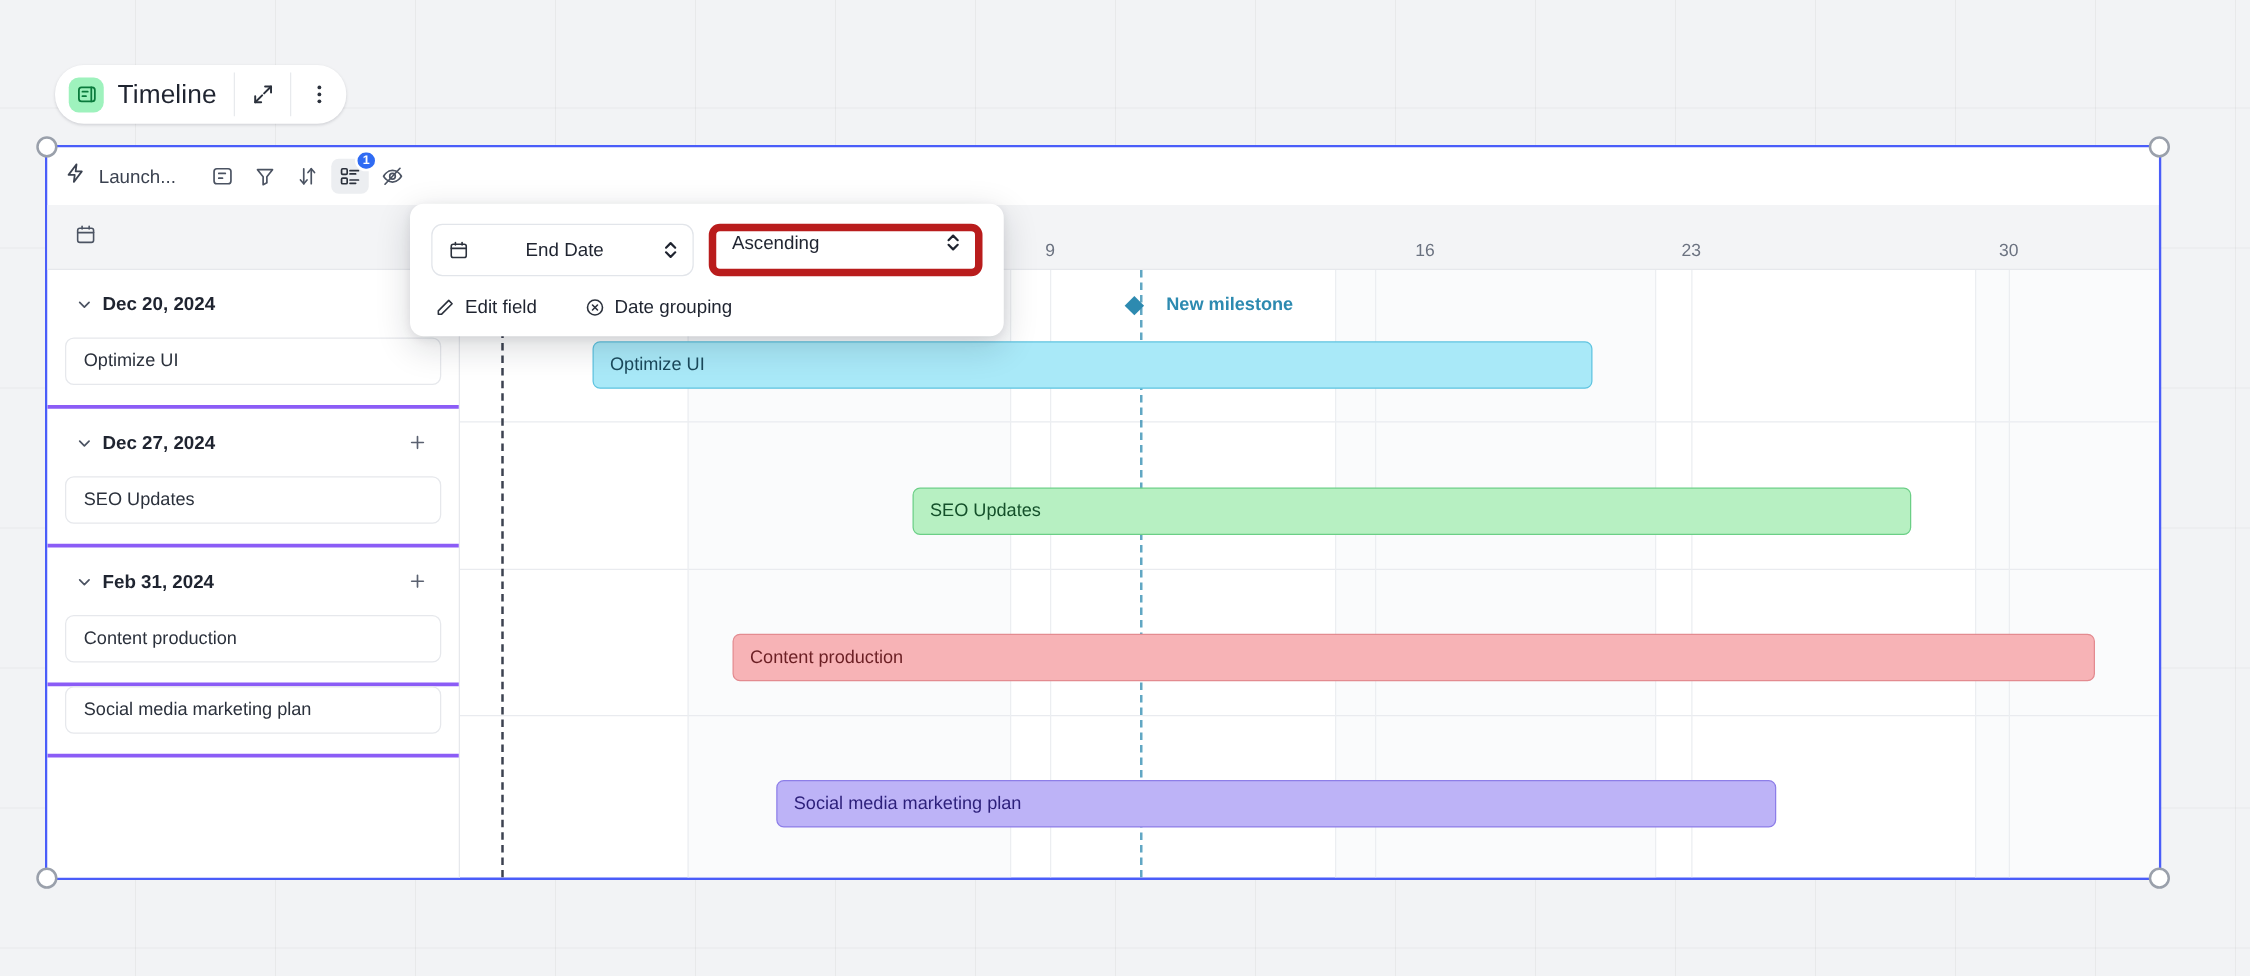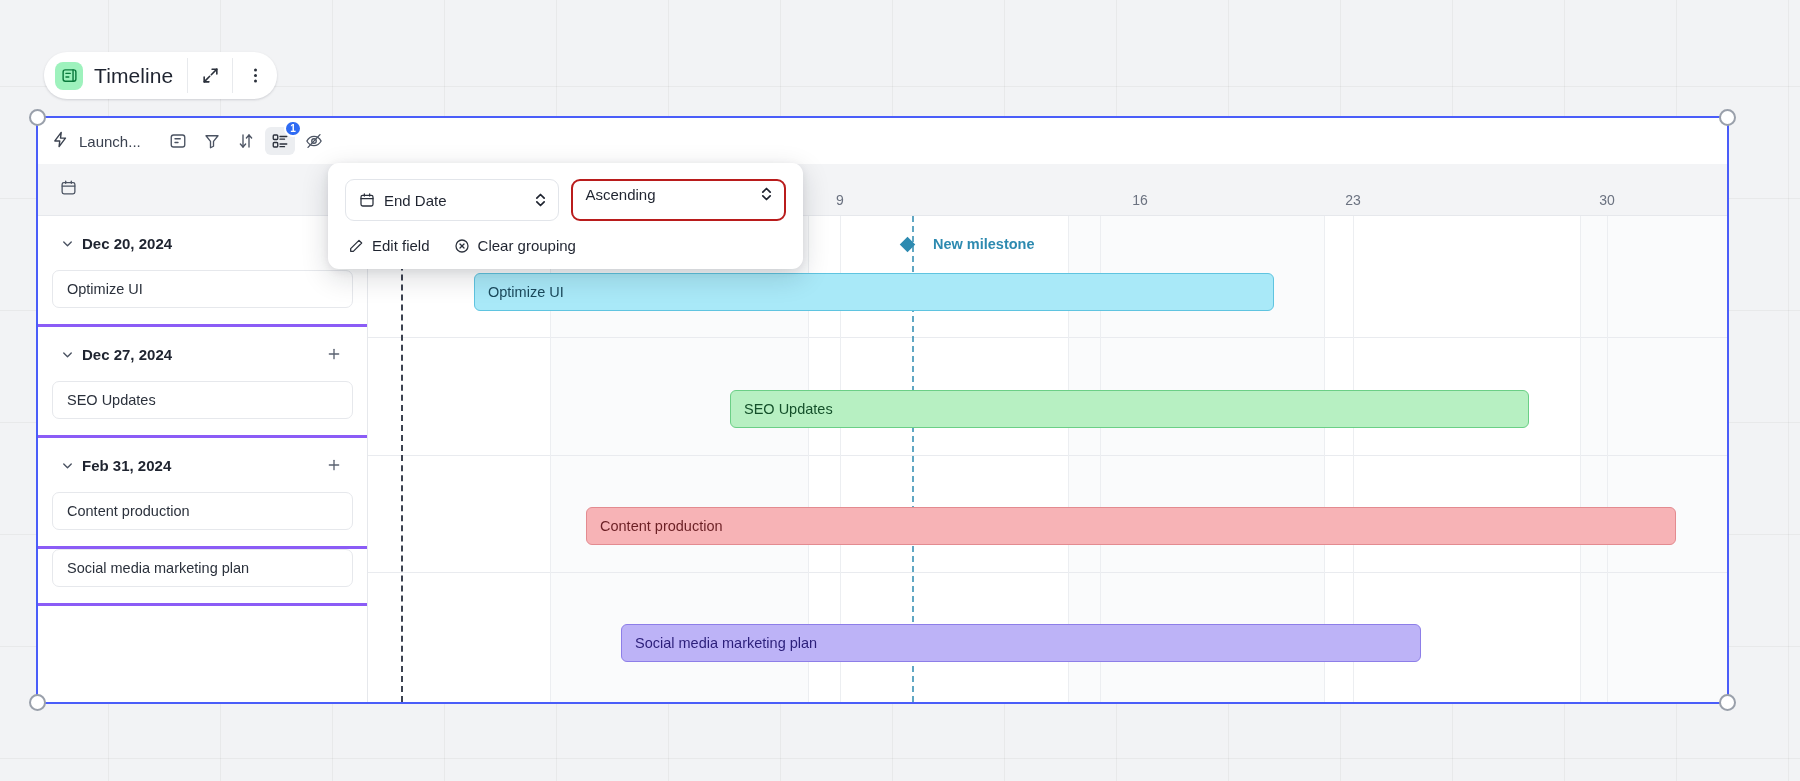--- a/index.html
+++ b/index.html
@@ -344,60 +344,60 @@
           <div class="bar" style="left: 253px; width: 800px; top: 460px; background: rgb(189, 179, 247); border: 1px solid rgb(141, 126, 232); color: rgb(44, 31, 122);">
             <span>Social media marketing plan</span>
           </div>
         </div>
     </div>
   </div>
 </div>
 
 <div style="position: absolute; left: 328px; top: 163px; width: 475px; background: rgb(255, 255, 255); border-radius: 11px; box-shadow: rgba(16, 24, 40, 0.16) 0px 8px 28px, rgba(16, 24, 40, 0.08) 0px 2px 8px; padding: 16px 17px 15px; z-index: 60;">
   <div style="display:flex;gap:12px;">
-    <div style="flex:1;height:42px;border:1px solid #e2e5ea;border-radius:9px;display:flex;align-items:center;padding:0 10px 0 13px;gap:9px;cursor:pointer;">
+    <div style="flex:1;height:42px;border:1px solid #e2e5ea;border-radius:9px;display:flex;align-items:center;padding:0 10px 0 13px;gap:9px;cursor:pointer;text-align:center;">
       <span style="display:flex;">
         <svg width="16" height="16" viewBox="0 0 24 24" fill="none" stroke="#2b313c" stroke-width="1.9" stroke-linecap="round" stroke-linejoin="round">
           <rect x="3" y="5" width="18" height="16" rx="2.5"></rect>
             <line x1="3" y1="10" x2="21" y2="10"></line>
           <line x1="8" y1="3" x2="8" y2="6"></line>
             <line x1="16" y1="3" x2="16" y2="6"></line>
         </svg>
         </span>
       <span style="flex:1;font-size:15px;color:#1f2430;">End Date</span>
       <span style="display:flex;">
         <svg width="15" height="22" viewBox="0 0 16 24" fill="none" stroke="#1f2430" stroke-width="1.9" stroke-linecap="round" stroke-linejoin="round">
           <polyline points="4,10 8,6 12,10"></polyline>
             <polyline points="4,14 8,18 12,14"></polyline>
         </svg>
         </span>
     </div>
-    <div style="flex:1;height:42px;border:2px solid #b91c1c;border-radius:9px;display:flex;align-items:center;padding:0 10px 12px 13px;cursor:pointer;">
+    <div style="flex:1;height:42px;border:6px solid #b91c1c;border-radius:9px;display:flex;align-items:center;padding:0 10px 12px 13px;cursor:pointer;">
       <span style="flex:1;font-size:15px;color:#1f2430;">Ascending</span>
       <span style="display:flex;">
         <svg width="15" height="22" viewBox="0 0 16 24" fill="none" stroke="#1f2430" stroke-width="1.9" stroke-linecap="round" stroke-linejoin="round">
           <polyline points="4,10 8,6 12,10"></polyline>
             <polyline points="4,14 8,18 12,14"></polyline>
         </svg>
         </span>
     </div>
   </div>
-  <div style="display:flex;gap:24px;margin-top:16px;padding-left:3px;">
+  <div style="display:flex;gap:38px;margin-top:16px;padding-left:3px;">
     <div style="display:flex;align-items:center;gap:8px;cursor:pointer;">
       <span style="display:flex;">
         <svg width="16" height="16" viewBox="0 0 24 24" fill="none" stroke="#2b313c" stroke-width="1.9" stroke-linecap="round" stroke-linejoin="round">
           <path d="M16.5 3.5l4 4L8 20H4v-4z"></path>
         </svg>
         </span>
       <span style="font-size:15px;color:#1f2430;">Edit field</span>
     </div>
     <div style="display:flex;align-items:center;gap:8px;cursor:pointer;">
       <span style="display:flex;">
         <svg width="16" height="16" viewBox="0 0 24 24" fill="none" stroke="#2b313c" stroke-width="1.9" stroke-linecap="round" stroke-linejoin="round">
           <circle cx="12" cy="12" r="9"></circle>
             <line x1="9" y1="9" x2="15" y2="15"></line>
             <line x1="15" y1="9" x2="9" y2="15"></line>
         </svg>
         </span>
-      <span style="font-size:15px;color:#1f2430;">Clear grouping</span>
+      <span style="font-size:15px;color:#1f2430;">Date grouping</span>
     </div>
   </div>
   </div>
 
 </body></html>

